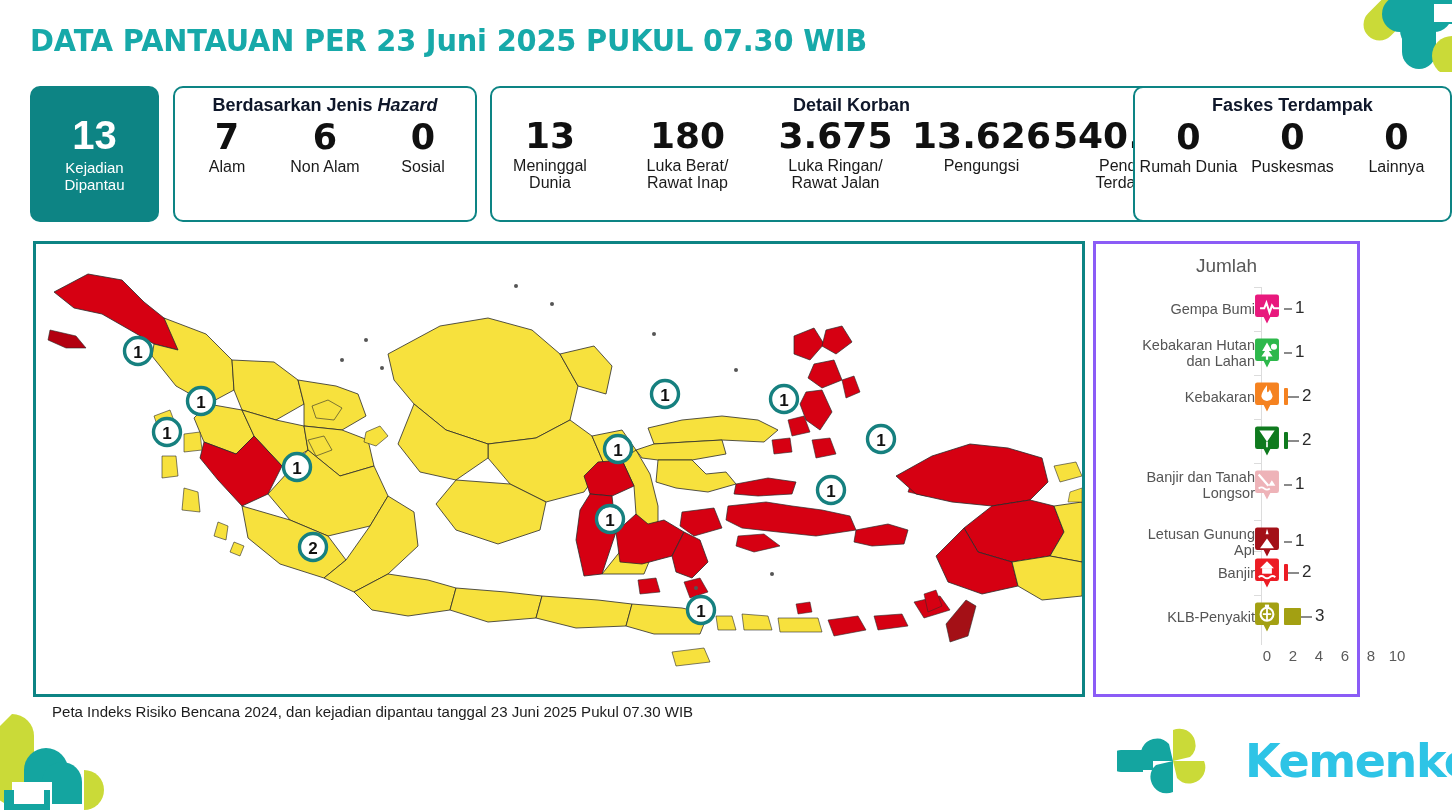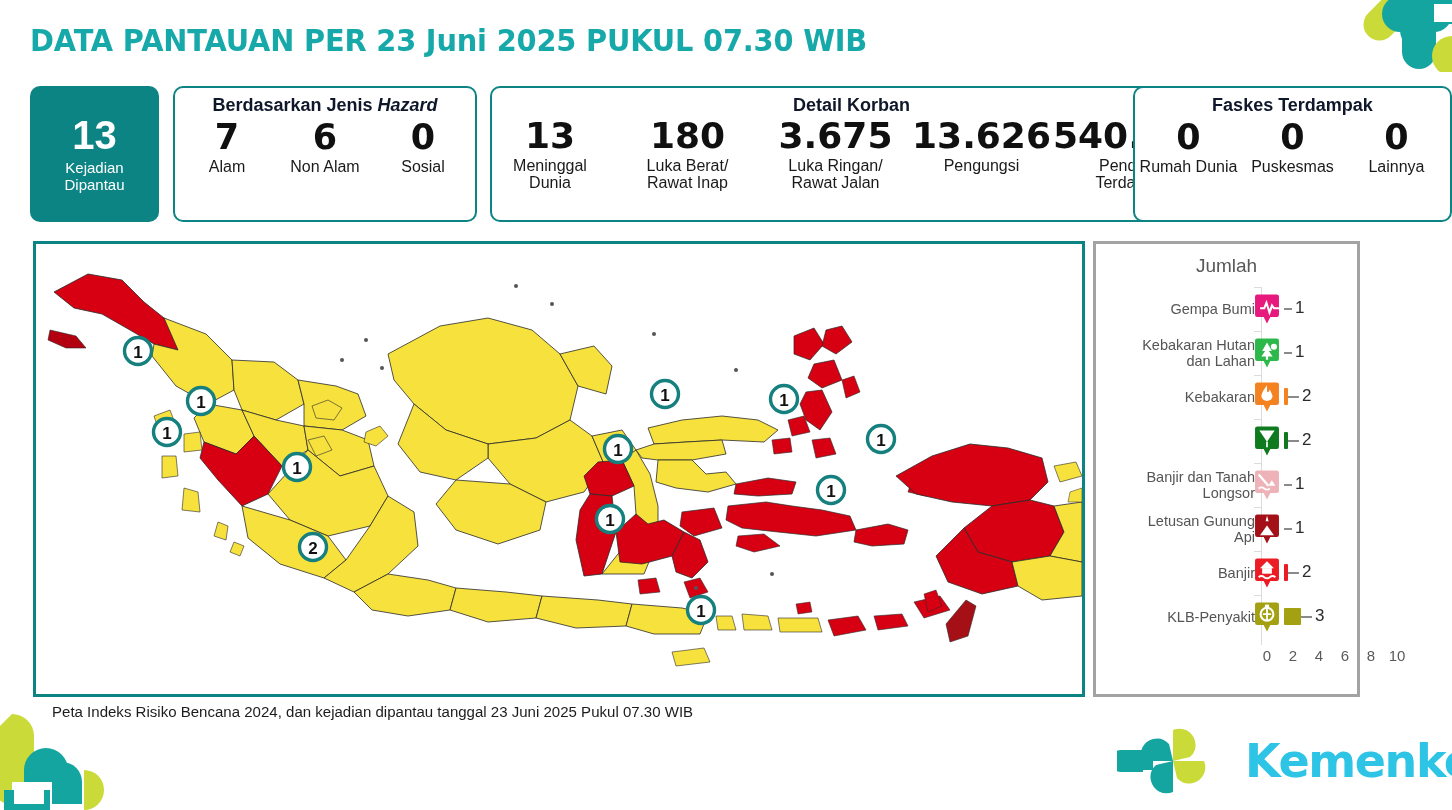--- a/index.html
+++ b/index.html
@@ -92,21 +92,21 @@
 
   .marker-num {
     font-family: "Liberation Sans", sans-serif;
     font-size: 17px; font-weight: bold; fill: #111;
     text-anchor: middle; dominant-baseline: central;
   }
 
   
   #legend-panel {
     position: absolute; left: 1093px; top: 241px; width: 267px; height: 456px;
-    border: 3px solid #a3a3a3; background: #fff;
+    border: 3px solid #8b5cf6; background: #fff;
   }
   .jumlah {
     text-align: center; font-size: 19px; color: #585858; margin-top: 11px;
     font-family: "Liberation Sans", sans-serif;
   }
   .chart { position: relative; margin-top: 6px; height: 378px; }
   .axis-line {
     position: absolute; left: 165px; top: 4px; width: 1px; height: 358px;
     background: #dcdcdc;
   }
@@ -473,21 +473,21 @@
             <div class="rlabel">Banjir dan Tanah<br>Longsor</div>
             <div class="ricon" style="top:6px"><svg width="26" height="32" viewBox="0 0 18 23">
                 <path d="M2 1 h14 a1.6 1.6 0 0 1 1.6 1.6 v13 a1.6 1.6 0 0 1 -1.6 1.6 h-4.6 L9 22 L6.6 17.2 H2 A1.6 1.6 0 0 1 0.4 15.6 V2.6 A1.6 1.6 0 0 1 2 1 z" fill="#eeb3b8"></path>
                 <path d="M3 4 L10 12" stroke="#fff" stroke-width="1.6" fill="none"></path>
                 <path d="M10 12 L15 12 L12.5 8 z" fill="#fff"></path>
                 <path d="M3 14 q2 -1.6 4 0 q2 1.6 4 0" stroke="#fff" stroke-width="1.3" fill="none"></path>
               </svg></div>
             <div class="rconn" style="left:188px;width:8px;top:21px"></div>
             <div class="rval" style="left:199px;top:11px">1</div>
           </div>
-          <div class="row" style="top: 224px;">
+          <div class="row" style="top: 237px;">
             <div class="tickmark" style="top:0"></div>
             <div class="rlabel">Letusan Gunung<br>Api</div>
             <div class="ricon" style="top:6px"><svg width="26" height="32" viewBox="0 0 18 23">
                 <path d="M2 1 h14 a1.6 1.6 0 0 1 1.6 1.6 v13 a1.6 1.6 0 0 1 -1.6 1.6 h-4.6 L9 22 L6.6 17.2 H2 A1.6 1.6 0 0 1 0.4 15.6 V2.6 A1.6 1.6 0 0 1 2 1 z" fill="#a31018"></path>
                 <path d="M9 9 L14 16 H4 z" fill="#fff"></path>
                 <path d="M9 2 L10.2 6 L8 6 z" fill="#fff"></path>
               </svg></div>
             <div class="rconn" style="left:188px;width:8px;top:21px"></div>
             <div class="rval" style="left:199px;top:11px">1</div>
           </div>

